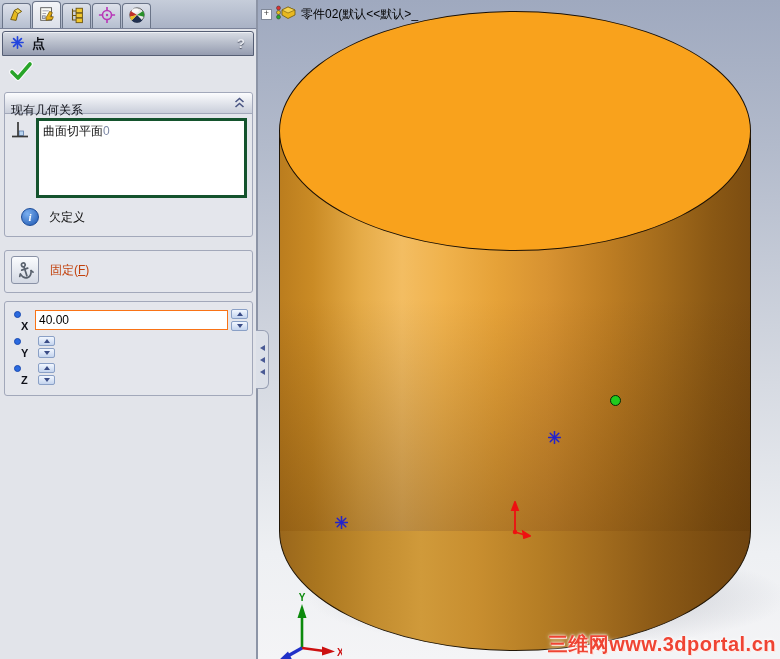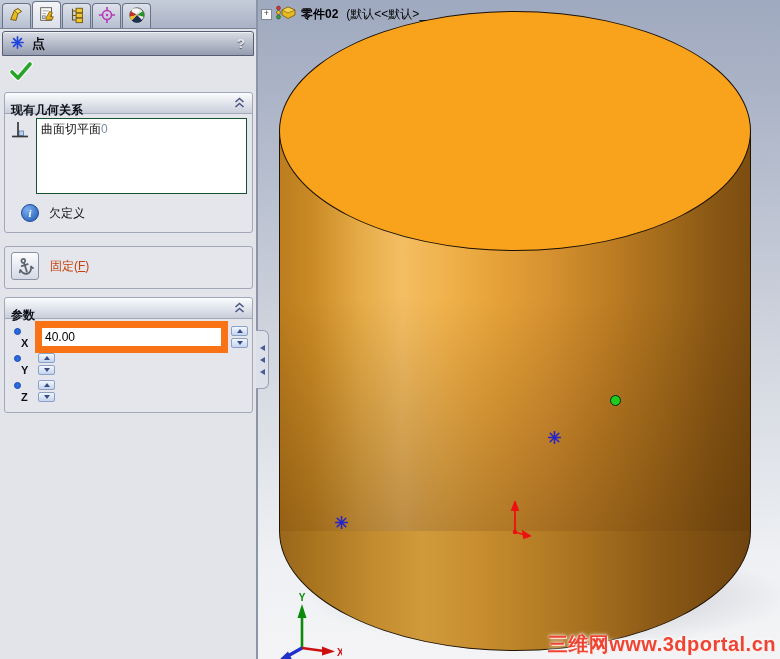--- a/index.html
+++ b/index.html
@@ -15,62 +15,62 @@
   .titlebar{margin:2px 2px 0 2px;height:23px;border:1px solid #555e74;border-radius:3px 3px 0 0;
     background:linear-gradient(180deg,#d9dde5 0%,#b9bfcc 45%,#959cb0 100%);box-shadow:inset 0 1px 0 #eef0f4;
     display:flex;align-items:center;padding:0 8px;}
   .title-text{margin-left:8px;font-weight:bold;font-size:13px;color:#0c0e14;}
   .help-mark{margin-left:auto;font-weight:bold;font-size:13px;color:#e8eaf0;text-shadow:0 1px 1px #4a5060;}
   .okbar{height:28px;display:flex;align-items:center;padding:2px 0 0 9px;}
 
   .group{margin:6px 3px 0 4px;border:1px solid #a2a8ba;border-radius:3px;background:#e4e6ec;}
   .group-header{height:20px;background:linear-gradient(180deg,#fbfcfe,#c9ceda);border-bottom:1px solid #a2a8ba;
     border-radius:3px 3px 0 0;display:flex;align-items:center;padding:0 6px;}
-  .group-title{font-weight:bold;font-size:12px;color:#0e1018;margin-top:15px;}
+  .group-title{font-weight:normal;font-size:12px;color:#0e1018;margin-top:15px;}
   .chev{margin-left:auto;display:flex;}
 
   .rel-body{display:flex;gap:5px;padding:4px 5px 2px 6px;}
-  .listbox{flex:1;height:70px;background:#fff;border:1px solid #14532d;padding:2px 4px;overflow:hidden;}
+  .listbox{flex:1;height:70px;background:#fff;border:3px solid #14532d;padding:2px 4px;overflow:hidden;}
   .rel-item{font-size:12px;color:#101010;}
   .rel-suffix{color:#7d88a6;}
   .status-row{display:flex;align-items:center;gap:10px;padding:8px 4px 10px 16px;}
   .info-icon{width:16px;height:16px;border-radius:50%;border:1px solid #1a4a98;color:#fff;
     background:radial-gradient(circle at 35% 30%,#7bb0f0,#1c55b0);display:flex;align-items:center;justify-content:center;
     font-family:"Liberation Serif","DejaVu Serif",serif;font-weight:bold;font-size:11px;font-style:italic;}
 
   .fix-row{display:flex;align-items:center;gap:11px;padding:5px 6px 8px 6px;}
   .anchor-btn{width:26px;height:26px;border:1px solid #8a92a6;border-radius:3px;
     background:linear-gradient(180deg,#fbfcfe,#d4d9e4);display:flex;align-items:center;justify-content:center;}
   .fix-label{font-size:12px;color:#c2410c;}
   .fix-key{text-decoration:underline;}
 
   .param-body{padding:6px 4px 6px 6px;}
   .param-row{display:flex;align-items:center;margin-bottom:3px;height:24px;}
   .axis-cell{width:24px;height:24px;position:relative;}
   .axis-dot{position:absolute;left:3px;top:3px;width:5px;height:5px;border-radius:50%;background:#2a6ae0;border:1px solid #1a4ab0;}
   .axis-letter{position:absolute;left:10px;bottom:0;font-size:11px;font-weight:bold;color:#0e1018;}
-  .param-input{flex:1;height:18px;border:7px solid #f97316;background:#fff;font-size:12px;color:#000;
+  .param-input{flex:1;height:18px;border:1px solid #f97316;background:#fff;font-size:12px;color:#000;
     padding:0 3px;font-family:"Liberation Sans","DejaVu Sans",sans-serif;outline:none;min-width:0;}
   .spin-col{width:17px;margin-left:3px;display:flex;flex-direction:column;gap:2px;}
   .spin-btn{height:10px;border:1px solid #8aa0c6;border-radius:2px;background:linear-gradient(180deg,#f2f7ff,#c4d4ee);
     display:flex;align-items:center;justify-content:center;padding:0;cursor:default;}
   .tri-up{width:0;height:0;border-left:3px solid transparent;border-right:3px solid transparent;border-bottom:4px solid #3a4c86;}
   .tri-dn{width:0;height:0;border-left:3px solid transparent;border-right:3px solid transparent;border-top:4px solid #3a4c86;}
 
   .splitter{position:absolute;left:256px;top:330px;width:12px;height:57px;background:#dce0e8;border:1px solid #98a0b4;border-left:none;
     border-radius:0 6px 6px 0;display:flex;flex-direction:column;align-items:center;justify-content:center;gap:6px;z-index:6;}
   .arr-left{width:0;height:0;border-top:3.5px solid transparent;border-bottom:3.5px solid transparent;border-right:5px solid #4a5a94;}
 
   
   .viewport{position:absolute;left:258px;top:0;width:522px;height:659px;overflow:hidden;
     background:linear-gradient(180deg,#9fa9bf 0%,#b2bacb 22%,#d6dae2 58%,#eef0f3 84%,#f4f4f6 100%);}
   .tree-row{position:absolute;left:3px;top:4px;display:flex;align-items:center;font-size:12px;color:#000;z-index:9;}
   .plus-box{width:9px;height:9px;border:1px solid #808898;background:#fff;font-size:9px;line-height:7px;text-align:center;color:#404040;margin-right:4px;}
-  .tree-name{margin-left:5px;font-weight:bold;}
-  .tree-config{margin-left:8px;}
+  .tree-name{margin-left:5px;}
+  .tree-config{margin-left:0;}
 
   .floor-shadow{position:absolute;left:40px;top:545px;width:500px;height:105px;border-radius:50%;
     background:radial-gradient(ellipse at center,rgba(125,130,145,0.45) 0%,rgba(125,130,145,0) 68%);}
   .cyl-bottom{position:absolute;left:21px;top:411px;width:470px;height:238px;border-radius:50%;border:1px solid #201505;
     background:linear-gradient(90deg,#9a671c 0%,#aa761f 8%,#c28c2f 20%,#d09a3a 30%,#c88e2f 42%,#b67e25 55%,#a26c1e 68%,#8c5a16 80%,#7a4c11 92%,#6f4410 100%);}
   .cyl-body{position:absolute;left:21px;top:130px;width:470px;height:401px;border-left:1px solid #201505;border-right:1px solid #201505;
     background:linear-gradient(180deg,rgba(60,30,0,0) 42%,rgba(60,30,0,0.30) 100%),
       linear-gradient(90deg,#bb7d1e 0%,#ca8b25 7%,#e5ab47 17%,#f3bd62 26%,#f0b24c 35%,#e6a238 46%,#d79231 57%,#bd7d23 70%,#a26a1b 82%,#8a5814 92%,#7c4d11 100%);}
   .cyl-top{position:absolute;left:21px;top:11px;width:470px;height:238px;border-radius:50%;background:#f9a21c;border:1px solid #1a1005;}
 
@@ -207,31 +207,20 @@
                 <path d="M3,10.2 C4,13.8 6.4,15.2 8,15.2 C9.6,15.2 12,13.8 13,10.2"></path>
                 <path d="M3,10.2 L1.8,12 M13,10.2 L14.2,12"></path>
               </g>
             </svg>
         </span>
         <span class="fix-label"><span>固定(</span><span class="fix-key">F</span><span>)</span></span>
       </div>
     </div>
 
     <div class="group" style="margin-top:8px;">
-      <div class="group-header">
-        <span class="group-title">参数</span>
-        <span class="chev">
-          <svg width="13" height="12" viewBox="0 0 13 12">
-              <g fill="none" stroke="#4a5684" stroke-width="1.6">
-                <polyline points="2.5,5 6.5,1.5 10.5,5"></polyline>
-                <polyline points="2.5,10 6.5,6.5 10.5,10"></polyline>
-              </g>
-            </svg>
-        </span>
-      </div>
       <div class="param-body">
 
         <div class="param-row">
           <span class="axis-cell">
               <span class="axis-dot"></span>
               <span class="axis-letter">X</span>
             </span>
           <input class="param-input" type="text" value="40.00" style="">
           <span class="spin-col">
             <button class="spin-btn">

